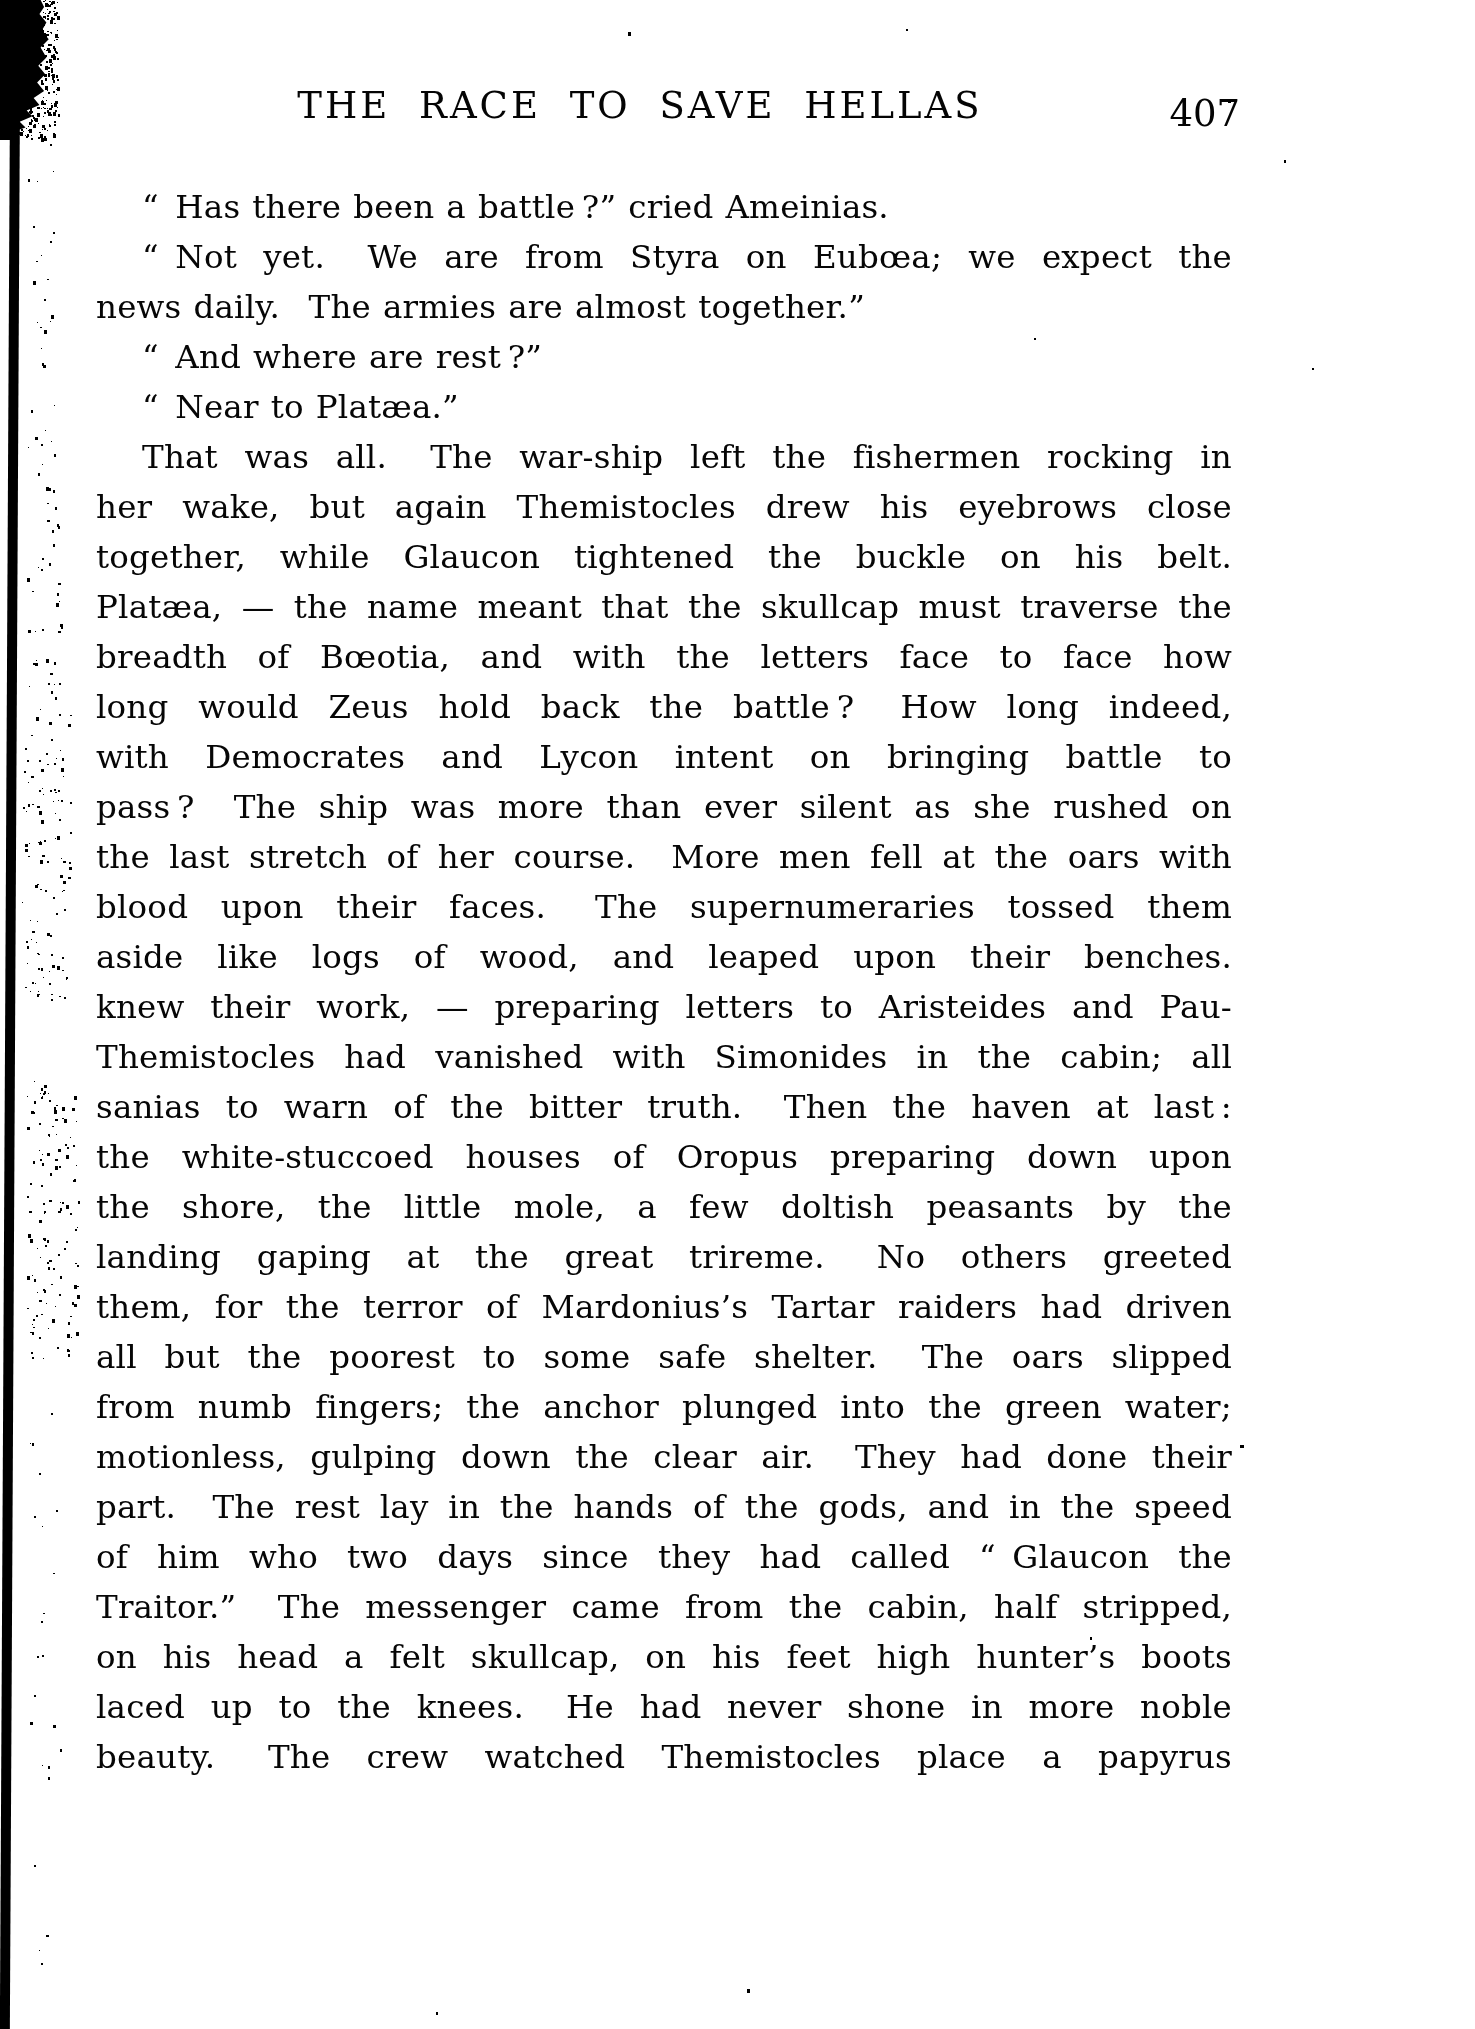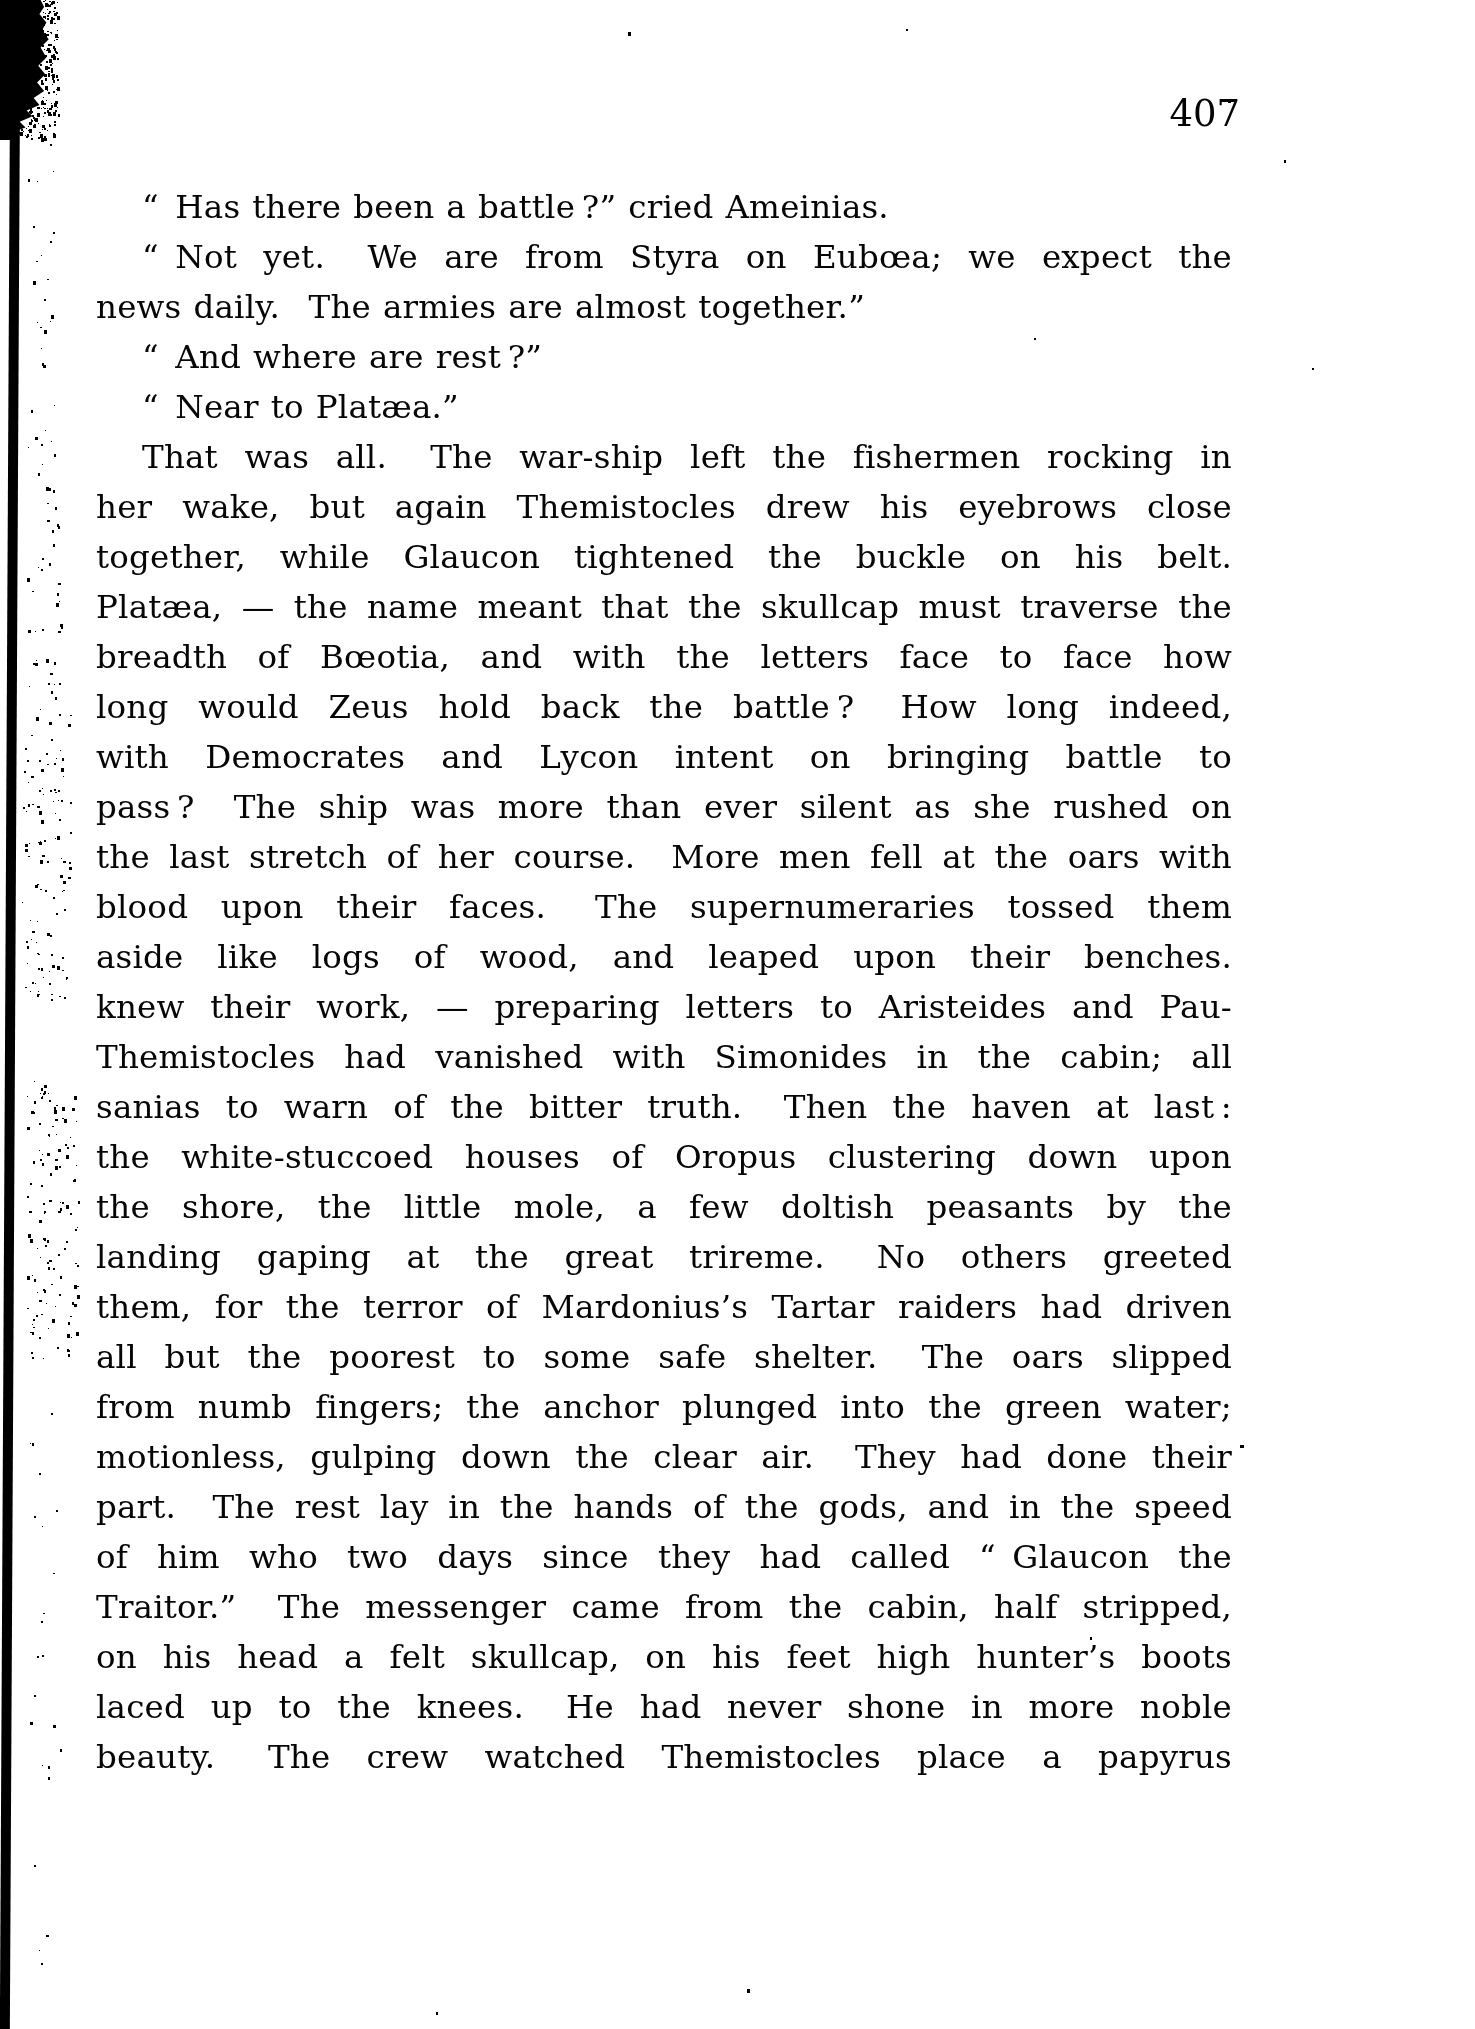--- a/index.html
+++ b/index.html
@@ -604,20 +604,21 @@
       <div class="dot" style="left: 1228px; top: 99px; width: 3px; height: 4px;"></div>
       <div class="dot" style="left: 1284px; top: 160px; width: 2px; height: 3px;"></div>
       <div class="dot" style="left: 1034px; top: 338px; width: 2px; height: 2px;"></div>
       <div class="dot" style="left: 1312px; top: 368px; width: 2px; height: 2px;"></div>
       <div class="dot" style="left: 1240px; top: 1445px; width: 4px; height: 3px;"></div>
       <div class="dot" style="left: 1090px; top: 1637px; width: 2px; height: 3px;"></div>
       <div class="dot" style="left: 747px; top: 1989px; width: 3px; height: 4px;"></div>
       <div class="dot" style="left: 436px; top: 2012px; width: 2px; height: 3px;"></div>
     </div>
 
+  <div class="running-title">THE RACE TO SAVE HELLAS</div>
   <div class="page-number">407</div>
 
   <div class="text-block">
     <div class="line i">“ Has there been a battle ?” cried Ameinias.</div>
     <div class="line i j">“ Not yet.  We are from Styra on Eubœa; we expect the</div>
     <div class="line">news daily.  The armies are almost together.”</div>
     <div class="line i">“ And where are rest ?”</div>
     <div class="line i">“ Near to Platæa.”</div>
     <div class="line i j">That was all.  The war-ship left the fishermen rocking in</div>
     <div class="line j">her wake, but again Themistocles drew his eyebrows close</div>
@@ -626,21 +627,21 @@
     <div class="line j">breadth of Bœotia, and with the letters face to face how</div>
     <div class="line j">long would Zeus hold back the battle ?  How long indeed,</div>
     <div class="line j">with Democrates and Lycon intent on bringing battle to</div>
     <div class="line j">pass ?  The ship was more than ever silent as she rushed on</div>
     <div class="line j">the last stretch of her course.  More men fell at the oars with</div>
     <div class="line j">blood upon their faces.  The supernumeraries tossed them</div>
     <div class="line j">aside like logs of wood, and leaped upon their benches.</div>
     <div class="line j">knew their work, — preparing letters to Aristeides and Pau-</div>
     <div class="line j">Themistocles had vanished with Simonides in the cabin; all</div>
     <div class="line j">sanias to warn of the bitter truth.  Then the haven at last :</div>
-    <div class="line j">the white-stuccoed houses of Oropus clustering down upon</div>
+    <div class="line j">the white-stuccoed houses of Oropus preparing down upon</div>
     <div class="line j">the shore, the little mole, a few doltish peasants by the</div>
     <div class="line j">landing gaping at the great trireme.  No others greeted</div>
     <div class="line j">them, for the terror of Mardonius’s Tartar raiders had driven</div>
     <div class="line j">all but the poorest to some safe shelter.  The oars slipped</div>
     <div class="line j">from numb fingers; the anchor plunged into the green water;</div>
     <div class="line j">motionless, gulping down the clear air.  They had done their</div>
     <div class="line j">part.  The rest lay in the hands of the gods, and in the speed</div>
     <div class="line j">of him who two days since they had called “ Glaucon the</div>
     <div class="line j">Traitor.”  The messenger came from the cabin, half stripped,</div>
     <div class="line j">on his head a felt skullcap, on his feet high hunter’s boots</div>

